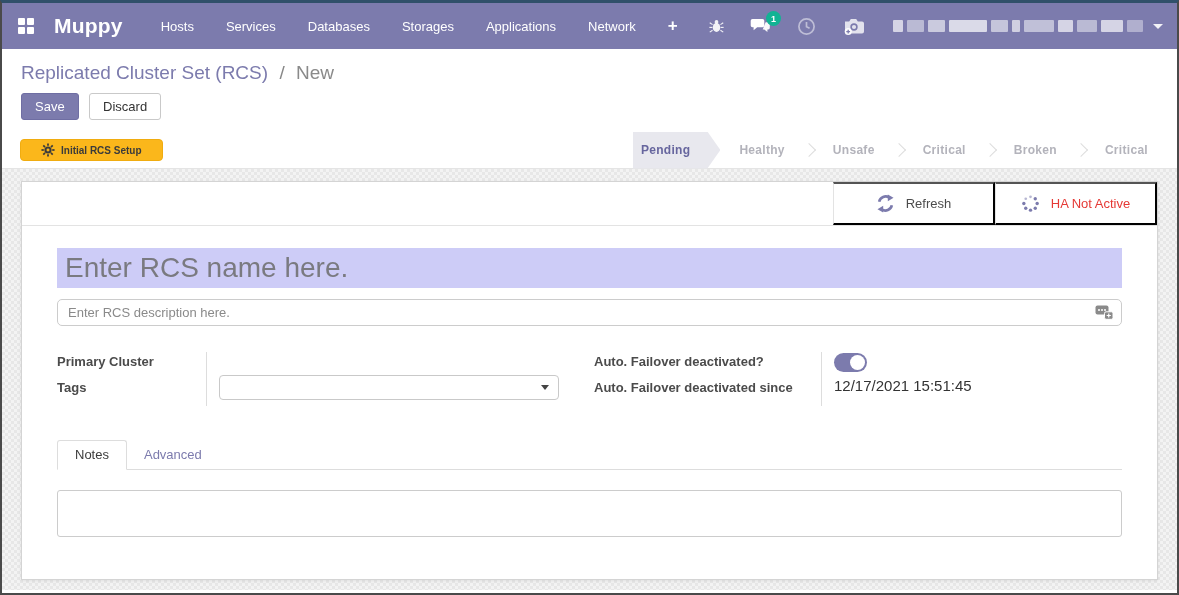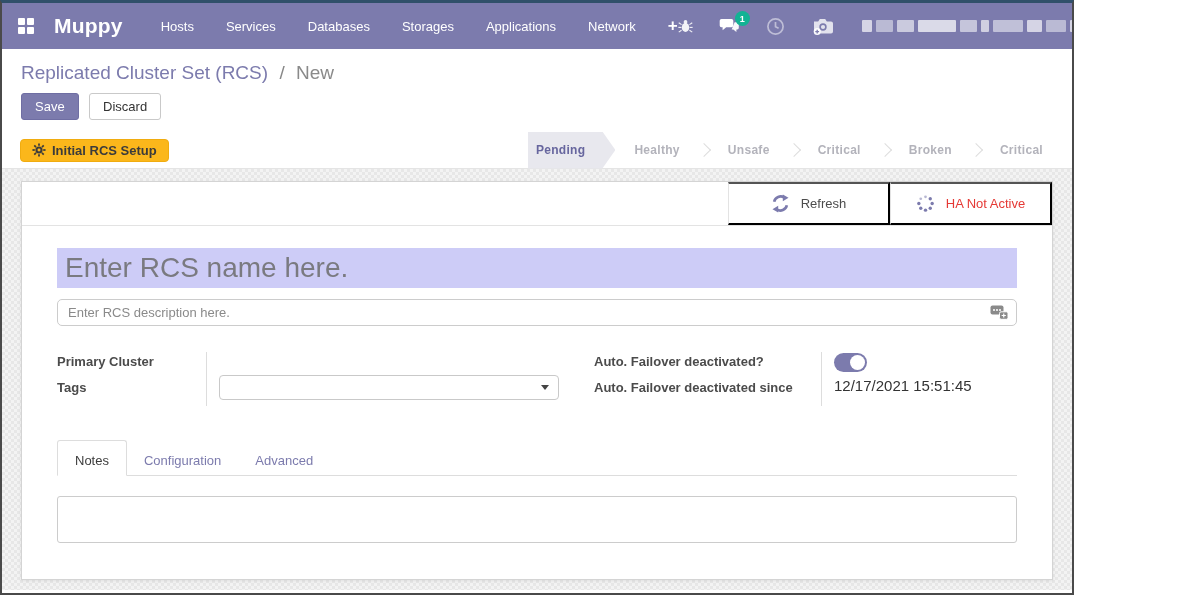--- a/index.html
+++ b/index.html
@@ -1,17 +1,17 @@
 <!DOCTYPE html>
 <html><head>
 <meta charset="utf-8">
 <style>
   * { margin:0; padding:0; box-sizing:border-box; }
   body { font-family:"Liberation Sans", sans-serif; background:#fff; }
-  .window { width:1074px; height:595px; border:2px solid #4a4a4a; border-top:3px solid #30506a;
+  .window { width:1179px; height:595px; border:2px solid #4a4a4a; border-top:3px solid #30506a;
             background:#fff; overflow:hidden; position:relative; }
 
   
   .navbar { height:46px; background:#7c7bad; display:flex; align-items:center; padding:0 14px 0 16px; color:#fff; }
   .apps-icon { display:grid; grid-template-columns:7px 7px; grid-gap:2px; cursor:pointer; }
   .apps-icon i { width:7px; height:7px; background:#fff; border-radius:1px; display:block; }
   .brand { font-size:21px; font-weight:bold; margin:0 38px 0 20px; letter-spacing:.2px; cursor:pointer; }
   .nav-menu { display:flex; gap:32px; font-size:13px; }
   .nav-menu .nav-item { cursor:pointer; white-space:nowrap; }
   .nav-plus { margin-left:32px; font-size:17px; font-weight:bold; cursor:pointer; }
@@ -31,21 +31,21 @@
   .bc-current { color:#8a8a8a;text-align:center; }
   .action-row { padding:9px 19px 12px; }
   .btn { font-size:13px; border-radius:3px; padding:5px 13px; cursor:pointer; font-family:inherit; }
   .btn-save { background:#7c7bad; border:1px solid #6f6ea3; color:#fff; }
   .btn-discard { background:#fff; border:1px solid #c9c9c9; color:#333; margin-left:6px; }
 
   
   .statusbar { height:37px; display:flex; align-items:center; justify-content:space-between;
                border-bottom:1px solid #e4e4e4; padding-left:18px; }
   .btn-setup { background:#fbb71b; border:1px solid #f0ac10; border-radius:4px; color:#3b3b3b;
-               font-weight:bold; font-size:13px; padding:3px 11px; display:flex; align-items:center; gap:6px; cursor:pointer; }
+               font-weight:bold; font-size:10px; padding:3px 20px; display:flex; align-items:center; gap:6px; cursor:pointer; }
   .pipeline { display:flex; align-items:stretch; height:37px; font-size:12px; font-weight:bold;
               letter-spacing:.3px; margin-right:10px; }
   .stage { display:flex; align-items:center; padding:0 19px; color:#b3b3bb; cursor:pointer; }
   .stage.active { background:#e8e8ee; color:#67669e; padding-right:30px; padding-left:8px;
                   clip-path:polygon(0 0, calc(100% - 13px) 0, 100% 50%, calc(100% - 13px) 100%, 0 100%); }
   .chev { width:10px; height:10px; border-top:1px solid #ddd; border-right:1px solid #ddd;
           transform:rotate(45deg); align-self:center; margin:0 0; }
 
   
   .main-bg { height:421px; padding:12px 19px 8px;
@@ -85,21 +85,21 @@
   .select-box { width:340px; height:25px; border:1px solid #c9c9c9; border-radius:4px; background:#fff;
                 position:relative; cursor:pointer; }
   .caret-down-d { position:absolute; right:9px; top:9px; width:0; height:0;
                   border-left:4px solid transparent; border-right:4px solid transparent; border-top:5px solid #444; }
   .toggle { width:33px; height:19px; background:#7c7bad; border-radius:10px; position:relative; cursor:pointer; }
   .toggle .knob { position:absolute; right:2px; top:2px; width:15px; height:15px; background:#fff; border-radius:50%; }
   .datetime { font-size:15px; color:#333; }
 
   
   .tabs { display:flex; margin-top:34px; border-bottom:1px solid #ddd; font-size:13px; align-items:flex-end; }
-  .tab { padding:12px 17px 7px; color:#7c7bad; cursor:pointer; margin-bottom:0; }
+  .tab { padding:6px 17px 7px; color:#7c7bad; cursor:pointer; margin-bottom:0; }
   .tab.active { background:#fff; border:1px solid #ddd; border-bottom:1px solid #fff; border-radius:3px 3px 0 0;
                 color:#3c3c3c; margin-bottom:-1px; }
   .notes-area { margin-top:20px; }
   .notes-input { width:100%; height:47px; border:1px solid #ccc; border-radius:3px; resize:none; outline:none;
                  font-family:inherit; font-size:13px; padding:6px 8px; color:#444; }
 </style>
 </head>
 <body>
 
 <div class="window">
@@ -308,21 +308,20 @@
               <div class="vrow">
                 <span class="datetime">12/17/2021 15:51:45</span>
               </div>
             </div>
           </div>
         </div>
 
         
         <div class="tabs">
           <div class="tab active">Notes</div>
-          <div class="tab">Configuration</div>
           <div class="tab">Advanced</div>
         </div>
 
         
         <div class="notes-area">
           <textarea class="notes-input" style=""></textarea>
         </div>
 
       </div>
     </div>

